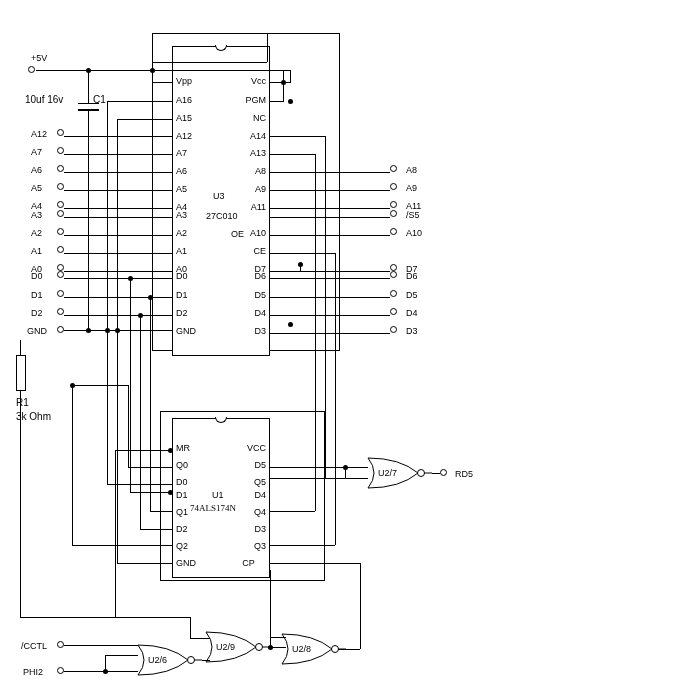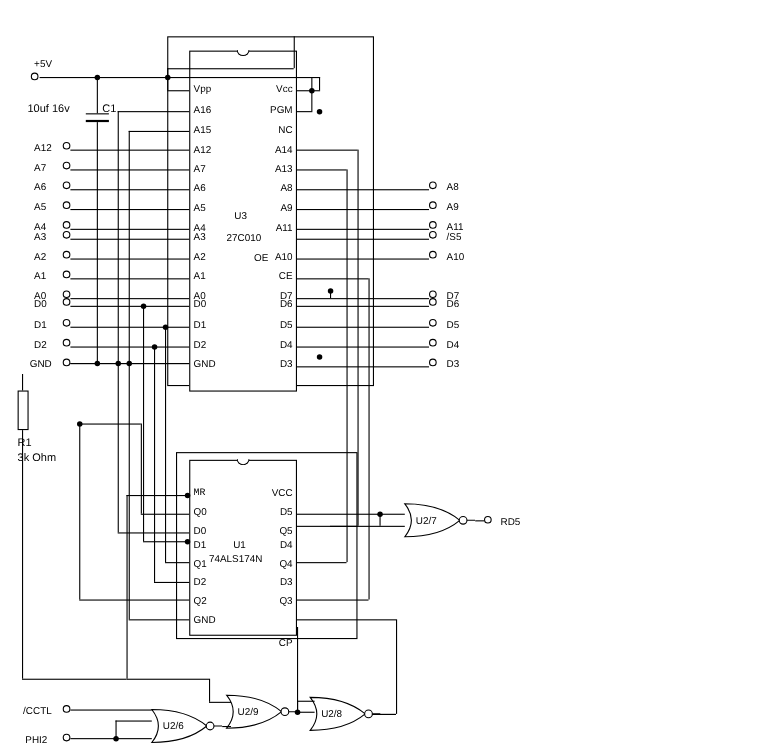--- a/index.html
+++ b/index.html
@@ -136,39 +136,39 @@
   <div class="pinlbl r" style="left:231px; top:272px; width:35px; text-align:right;">D6</div>
   <div class="pinlbl r" style="left:231px; top:291px; width:35px; text-align:right;">D5</div>
   <div class="pinlbl r" style="left:231px; top:309px; width:35px; text-align:right;">D4</div>
   <div class="pinlbl r" style="left:231px; top:327px; width:35px; text-align:right;">D3</div>
 
   <div class="outline" style="left:160px; top:411px; width:165px; height:170px;"></div>
   <div class="chipbox" style="left:172px; top:418px; width:98px; height:160px;"></div>
   <div class="notch" style="left:215px; top:417px;"></div>
 
   <div class="lbl" style="left:212px; top:490px;">U1</div>
-  <div class="lbl" style="left:190px; top:503px;">74ALS174N</div>
-
-  <div class="pinlbl" style="left:176px; top:444px;font-family:Liberation Mono, monospace;">MR</div>
+  <div class="lbl" style="left:190px; top:503px;font-family:Liberation Serif, serif;">74ALS174N</div>
+
+  <div class="pinlbl" style="left:176px; top:444px;">MR</div>
   <div class="pinlbl" style="left:176px; top:461px;">Q0</div>
   <div class="pinlbl" style="left:176px; top:478px;">D0</div>
   <div class="pinlbl" style="left:176px; top:491px;">D1</div>
   <div class="pinlbl" style="left:176px; top:508px;">Q1</div>
   <div class="pinlbl" style="left:176px; top:525px;">D2</div>
   <div class="pinlbl" style="left:176px; top:542px;">Q2</div>
   <div class="pinlbl" style="left:176px; top:559px;">GND</div>
 
   <div class="pinlbl" style="left:231px; top:444px; width:35px; text-align:right;">VCC</div>
   <div class="pinlbl" style="left:231px; top:461px; width:35px; text-align:right;">D5</div>
   <div class="pinlbl" style="left:231px; top:478px; width:35px; text-align:right;">Q5</div>
   <div class="pinlbl" style="left:231px; top:491px; width:35px; text-align:right;">D4</div>
   <div class="pinlbl" style="left:231px; top:508px; width:35px; text-align:right;">Q4</div>
   <div class="pinlbl" style="left:231px; top:525px; width:35px; text-align:right;">D3</div>
   <div class="pinlbl" style="left:231px; top:542px; width:35px; text-align:right;">Q3</div>
-  <div class="pinlbl" style="left:231px; top:559px; width:35px; text-align:right;margin-top:21px;">CP</div>
+  <div class="pinlbl" style="left:231px; top:559px; width:35px; text-align:center;">CP</div>
 
   <div class="lbl" style="left:31px; top:53px;">+5V</div>
   <div class="term" style="left:28px; top:66px;"></div>
 
   <div class="lbl bold" style="left:25px; top:95px;">10uf 16v</div>
   <div class="lbl bold" style="left:93px; top:95px;">C1</div>
 
   <div class="lbl" style="left:31px; top:129px;">A12</div>
   <div class="term" style="left:57px; top:129px;"></div>
   <div class="lbl" style="left:31px; top:147px;">A7</div>

